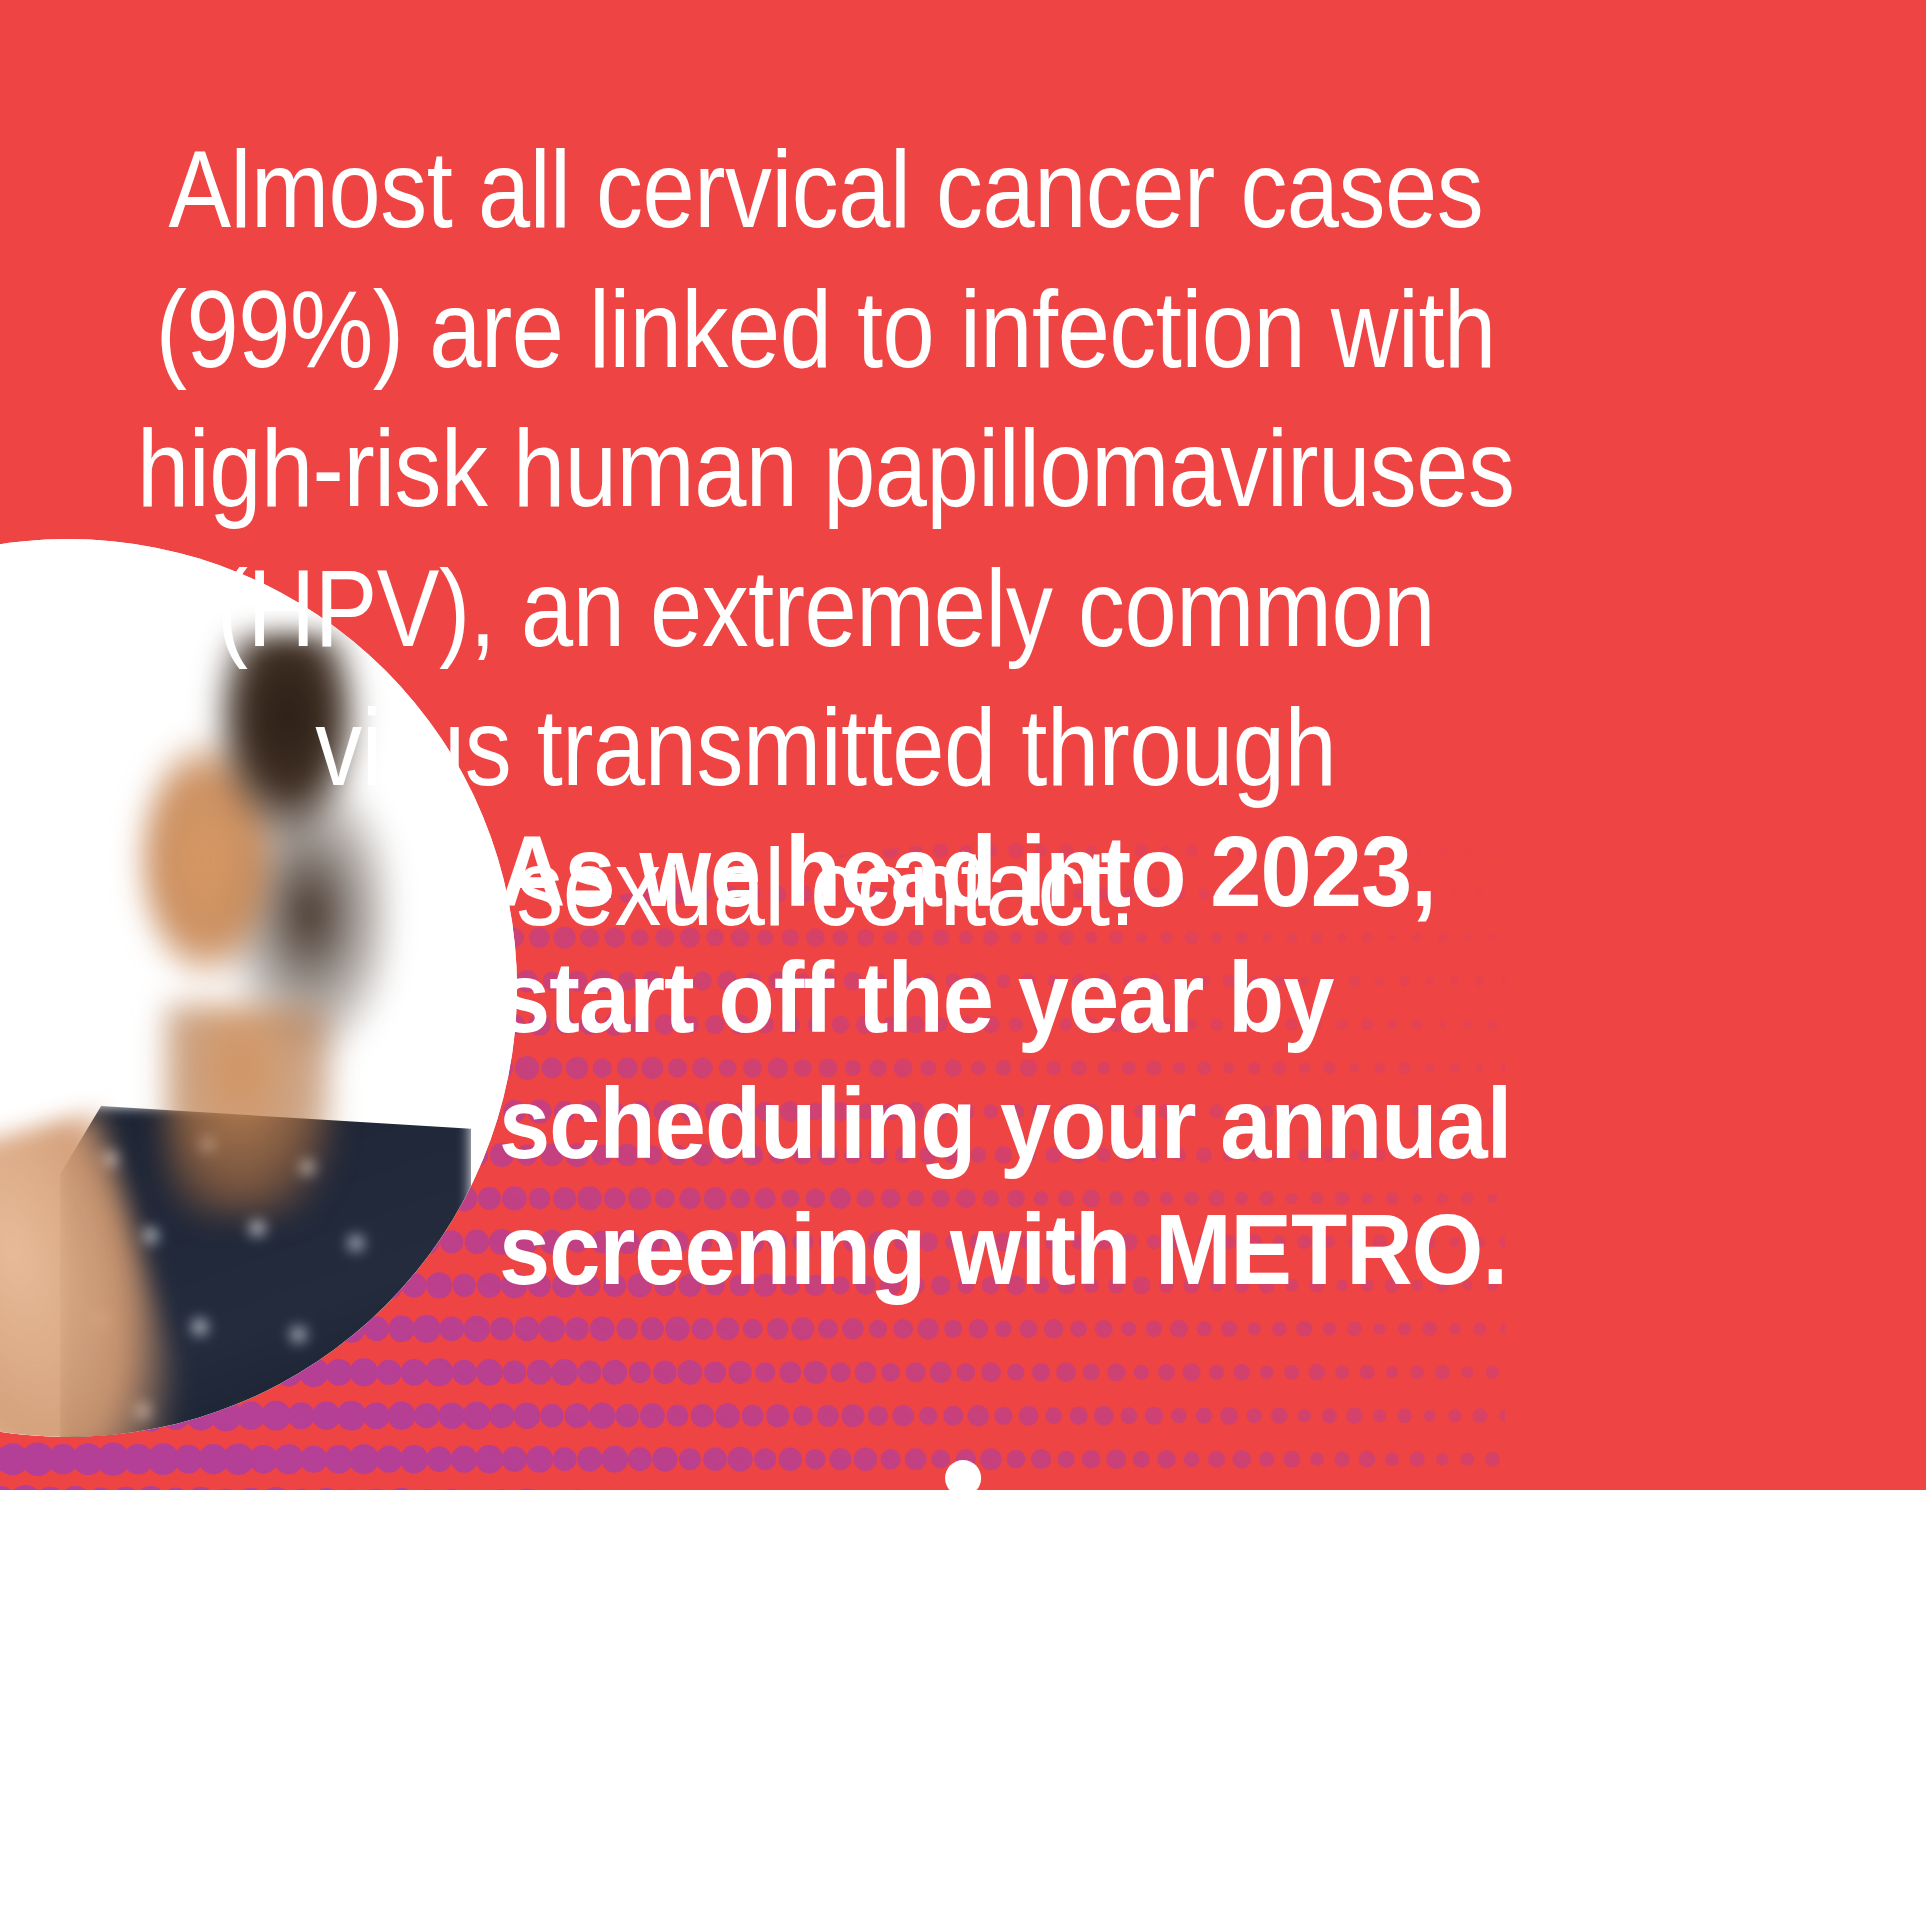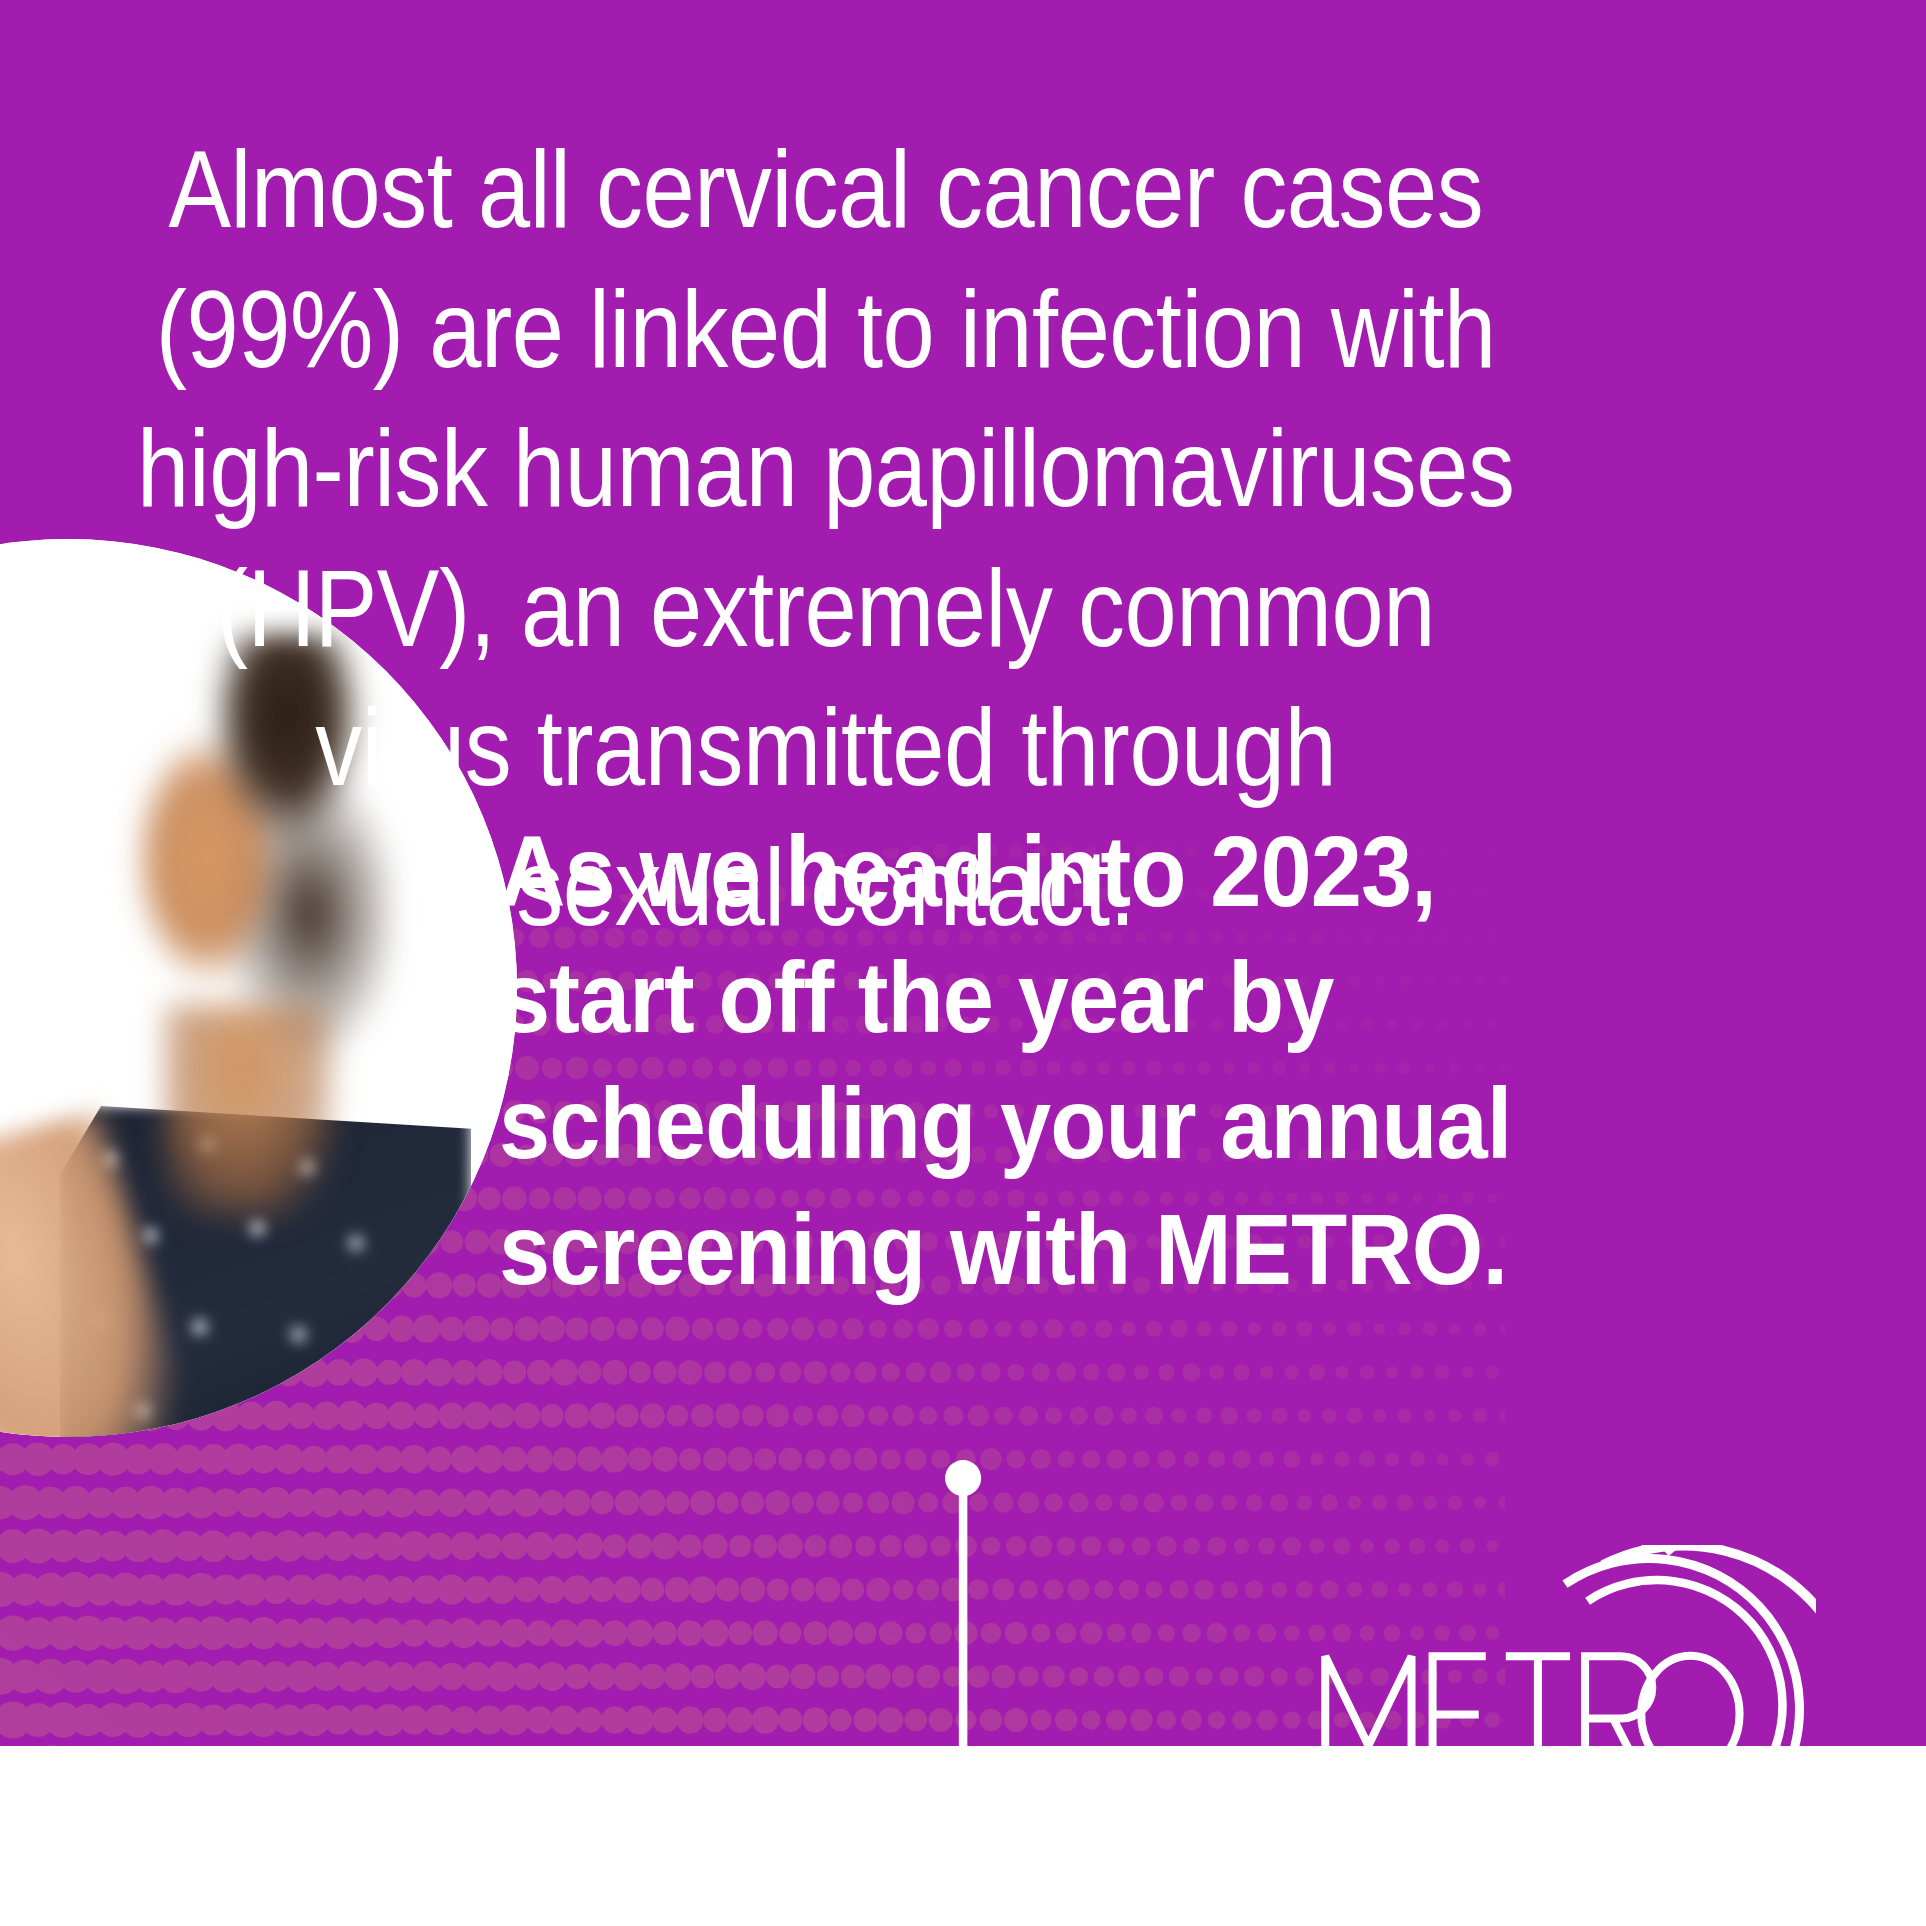--- a/index.html
+++ b/index.html
@@ -3,23 +3,23 @@
 <meta charset="utf-8">
 <style>
   html, body {
     margin: 0;
     padding: 0;
     background: #ffffff;
   }
   #poster {
     position: relative;
     width: 1926px;
-    height: 1746px;
+    height: 1490px;
     overflow: hidden;
-    background: #a21caf;
+    background: #ef4444;
     font-family: "Liberation Sans", "DejaVu Sans", sans-serif;
   }
 
   
   .photo-wrap {
     position: absolute;
     left: -381px;
     top: 539px;
     width: 898px;
     height: 898px;

